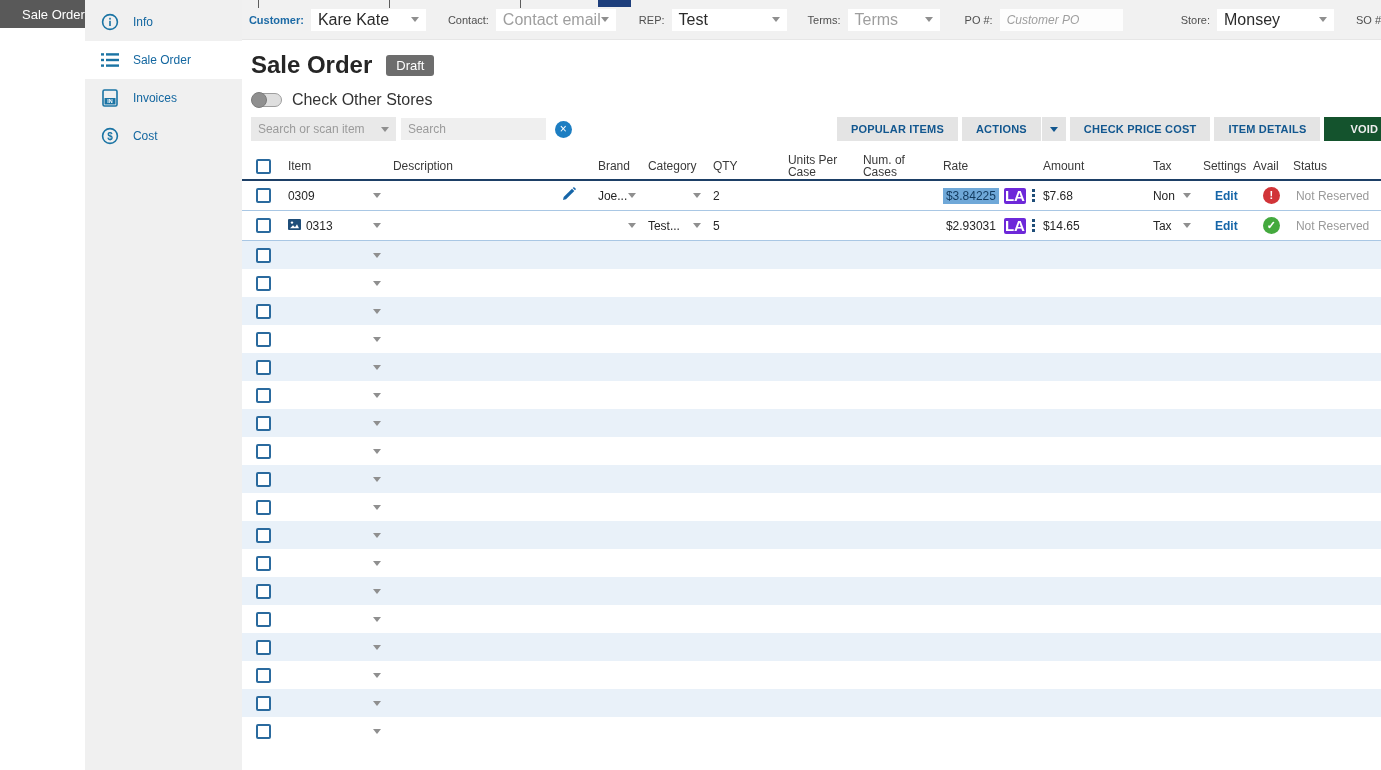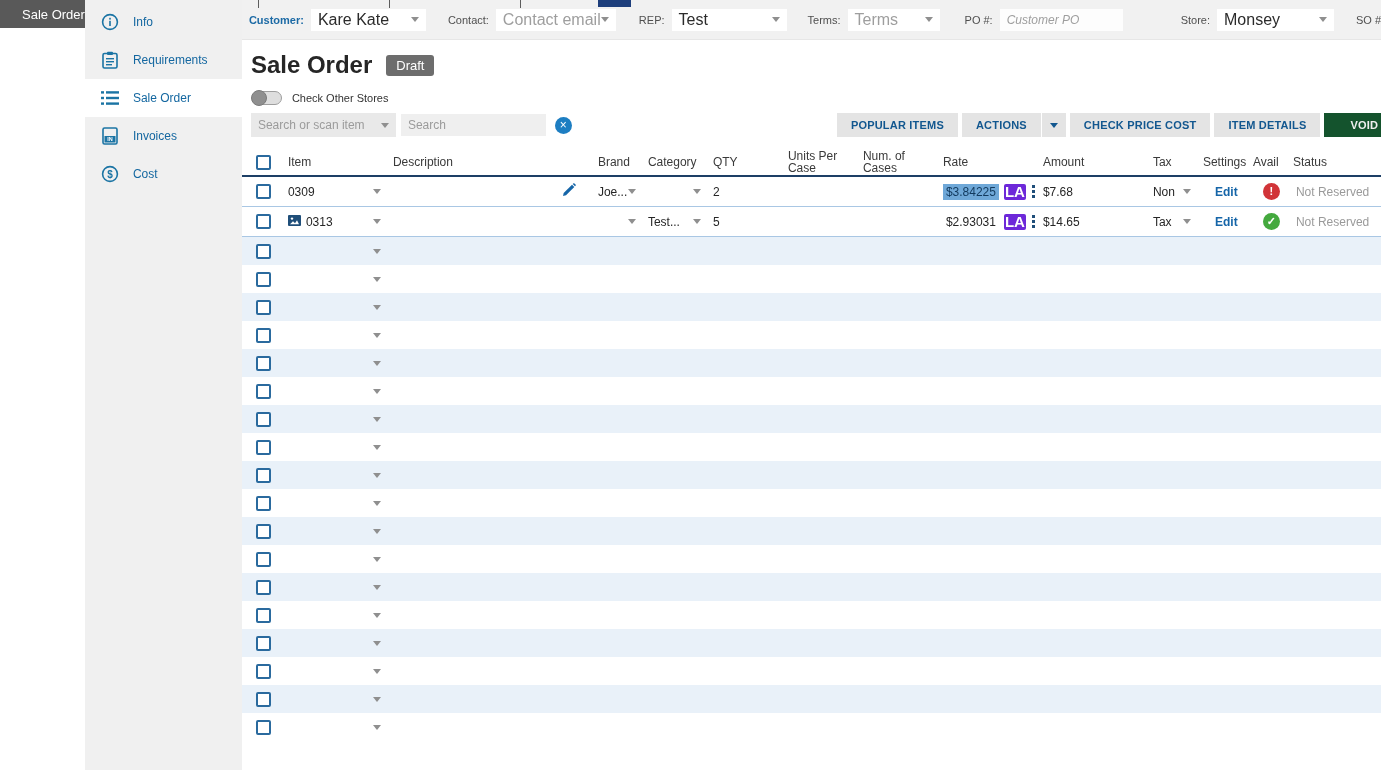--- a/index.html
+++ b/index.html
@@ -39,21 +39,21 @@
   
   .main{flex:1;background:#fff;min-height:0;overflow:hidden;display:flex;flex-direction:column}
   .headrow{display:flex;align-items:center;padding:12px 13px 0 9px;flex:none}
   .headrow h1{font-size:24px;font-weight:700;color:#262626;line-height:1.1}
   .badge{margin-left:14px;background:#6d6d6d;color:#fff;font-size:13px;padding:3px 10px;border-radius:3px}
   .gear{margin-left:auto;font-size:23px;color:#0d5ca8;line-height:1}
 
   .togglerow{display:flex;align-items:center;gap:10px;padding-left:10px;margin-top:13px;flex:none}
   .toggle{width:30px;height:14px;border-radius:8px;background:#dedede;border:1px solid #9e9e9e;position:relative;flex:none}
   .toggle .knob{position:absolute;left:-2px;top:-2px;width:16px;height:16px;border-radius:50%;background:#8f8f8f;border:1px solid #7a7a7a}
-  .toggle-label{font-size:11px;color:#333}
+  .toggle-label{font-size:16px;color:#333}
 
   
   .toolbar{display:flex;align-items:center;margin-top:8px;padding:0 8px 0 9px;flex:none}
   .combo{width:145px;height:22px;background:#e9e9e9;font-size:12px;display:flex;align-items:center;justify-content:space-between;padding:12px 7px;flex:none}
   .combo .ph{color:#9b9b9b}
   .searchbox{width:145px;height:22px;background:#efefef;border:none;margin-left:5px;padding:0 7px;font-size:12px;font-family:inherit;outline:none;flex:none}
   .searchbox::placeholder{color:#9b9b9b}
   .clear{width:17px;height:17px;border-radius:50%;background:#1d7ec2;color:#fff;display:flex;align-items:center;justify-content:center;font-size:12px;margin-left:9px;flex:none;line-height:1}
   .btngroup{margin-left:auto;display:flex;align-items:center;gap:4px}
   .btn{height:24px;background:#e4e4e4;border:none;color:#12578f;font-weight:700;font-size:11px;padding:0 14px;font-family:inherit;letter-spacing:.2px;white-space:nowrap}
@@ -118,32 +118,20 @@
     <div class="sidebar">
       <div class="side-item">
         <span class="sicon">
           <svg width="18" height="18" viewBox="0 0 18 18">
               <circle cx="9" cy="9" r="7.4" fill="none" stroke="#1b74a4" stroke-width="1.6"></circle>
               <rect x="8.2" y="7.8" width="1.6" height="5.2" fill="#1b74a4"></rect>
               <rect x="8.2" y="4.8" width="1.6" height="1.8" fill="#1b74a4"></rect>
             </svg>
         </span>
         <span class="slabel">Info</span>
-      </div>
-      <div class="side-item">
-        <span class="sicon">
-          <svg width="16" height="18" viewBox="0 0 16 18">
-              <rect x="1" y="2.5" width="14" height="14.5" rx="1.5" fill="none" stroke="#1b74a4" stroke-width="1.6"></rect>
-              <rect x="5" y="0.8" width="6" height="3.2" rx="1" fill="#1b74a4"></rect>
-              <rect x="4" y="7" width="8" height="1.4" fill="#1b74a4"></rect>
-              <rect x="4" y="10" width="8" height="1.4" fill="#1b74a4"></rect>
-              <rect x="4" y="13" width="6" height="1.4" fill="#1b74a4"></rect>
-            </svg>
-        </span>
-        <span class="slabel">Requirements</span>
       </div>
       <div class="side-item selected">
         <span class="sicon">
           <svg width="18" height="16" viewBox="0 0 18 16">
               <g fill="#1b74a4">
                 <rect x="0" y="1.2" width="3" height="2.4"></rect>
                 <rect x="5" y="1.2" width="13" height="2.4"></rect>
                 <rect x="0" y="6.8" width="3" height="2.4"></rect>
                 <rect x="5" y="6.8" width="13" height="2.4"></rect>
                 <rect x="0" y="12.4" width="3" height="2.4"></rect>

